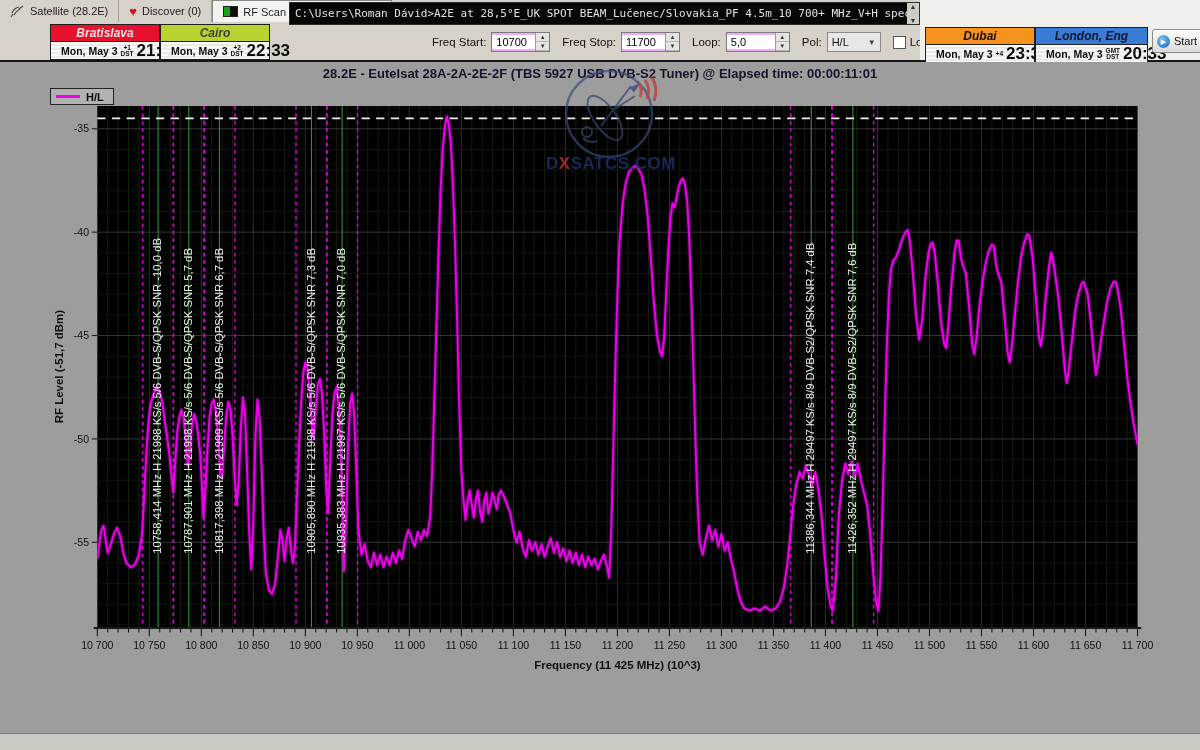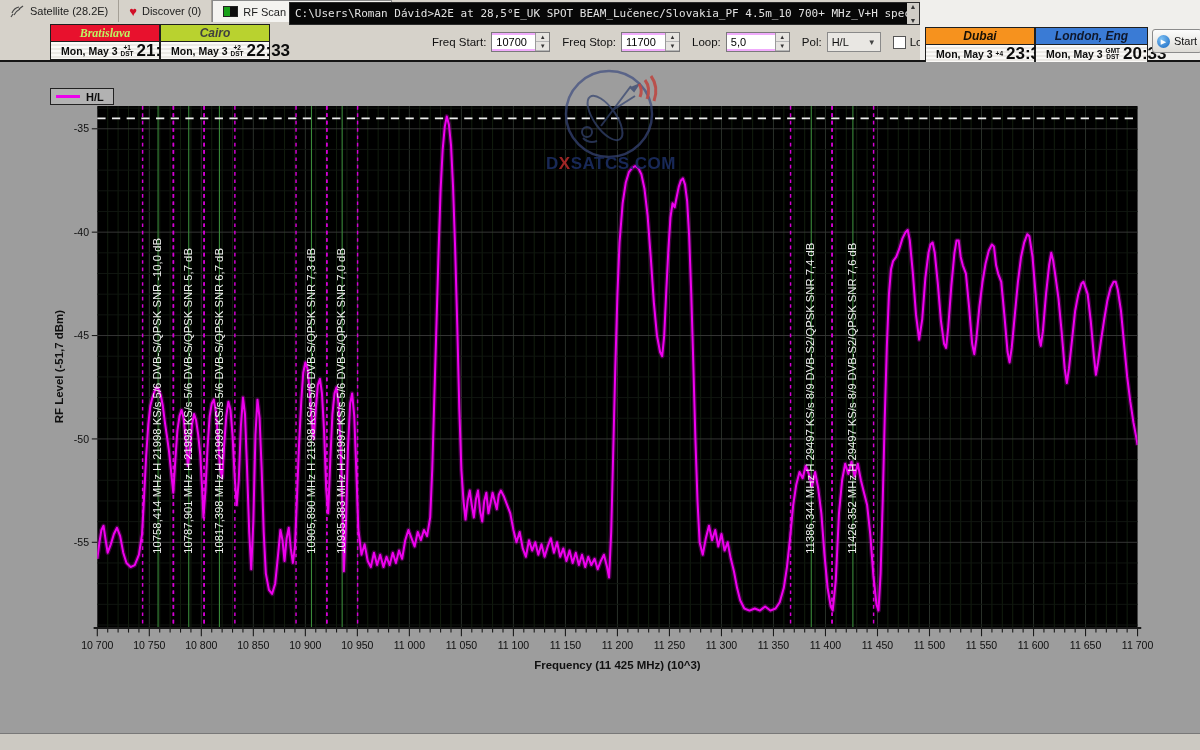--- a/index.html
+++ b/index.html
@@ -105,21 +105,21 @@
     <div id="console">
       <div class="ctext">C:\Users\Roman Dávid&gt;A2E at 28,5°E_UK SPOT BEAM_Lučenec/Slovakia_PF 4.5m_10 700+ MHz_V+H spectrum analysis by dxsatcs.com</div>
       <div id="cscroll">
         <span>▲</span>
         <span>▼</span>
       </div>
     </div>
 
     <div id="clocks-left">
       <div class="clock">
-        <div class="chead" style="background: rgb(232, 17, 45); color: #bef264; font-family: Liberation Serif, serif;">Bratislava</div>
+        <div class="chead" style="background: rgb(232, 17, 45); color: #e5e5e5;">Bratislava</div>
         <div class="cbody">
           <span class="cdate">Mon, May 3</span>
           <span class="czone">
               <b>+1</b>
               <b>DST</b>
             </span>
           <span class="ctime">21:33</span>
         </div>
       </div>
       <div class="clock">
@@ -195,20 +195,21 @@
         </div>
       </div>
       <div id="startbtn">
         <span class="play">▶</span>
         <span>Start</span>
       </div>
     </div>
   </div>
 
   <div id="chart-region">
+    <div id="chart-title">28.2E - Eutelsat 28A-2A-2E-2F (TBS 5927 USB DVB-S2 Tuner) @ Elapsed time: 00:00:11:01</div>
     <div id="legend">
       <span class="lline" id="legend-line" style="background: rgb(238, 0, 238);"></span>
       <span class="ltext">H/L</span>
     </div>
 
     <svg id="spectrum" width="1200" height="688" viewBox="0 62 1200 750">
         <rect x="52" y="110" width="1134" height="568" fill="#000000"></rect>
         <clipPath id="plotclip">
           <rect x="52" y="110" width="1134" height="568"></rect>
         </clipPath>

